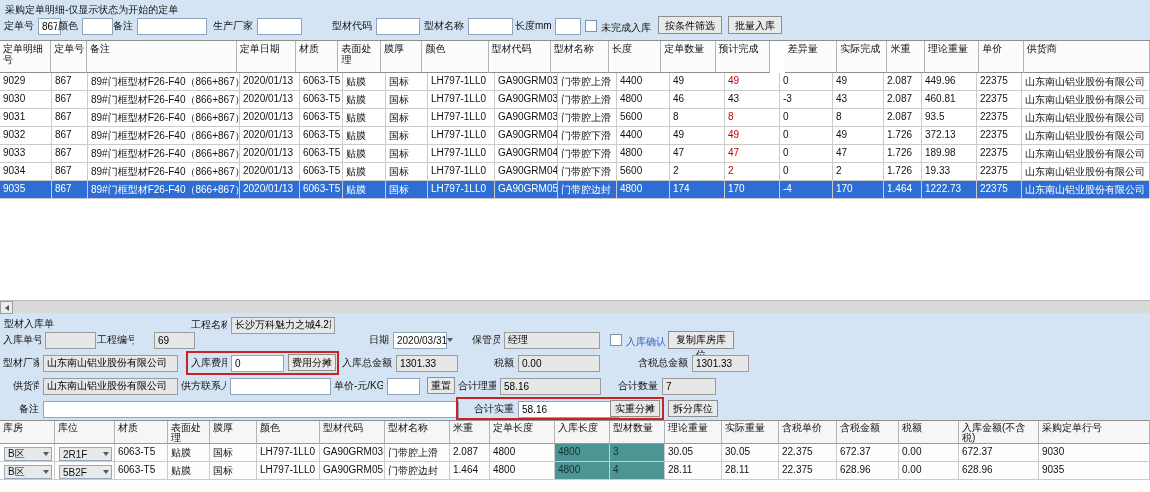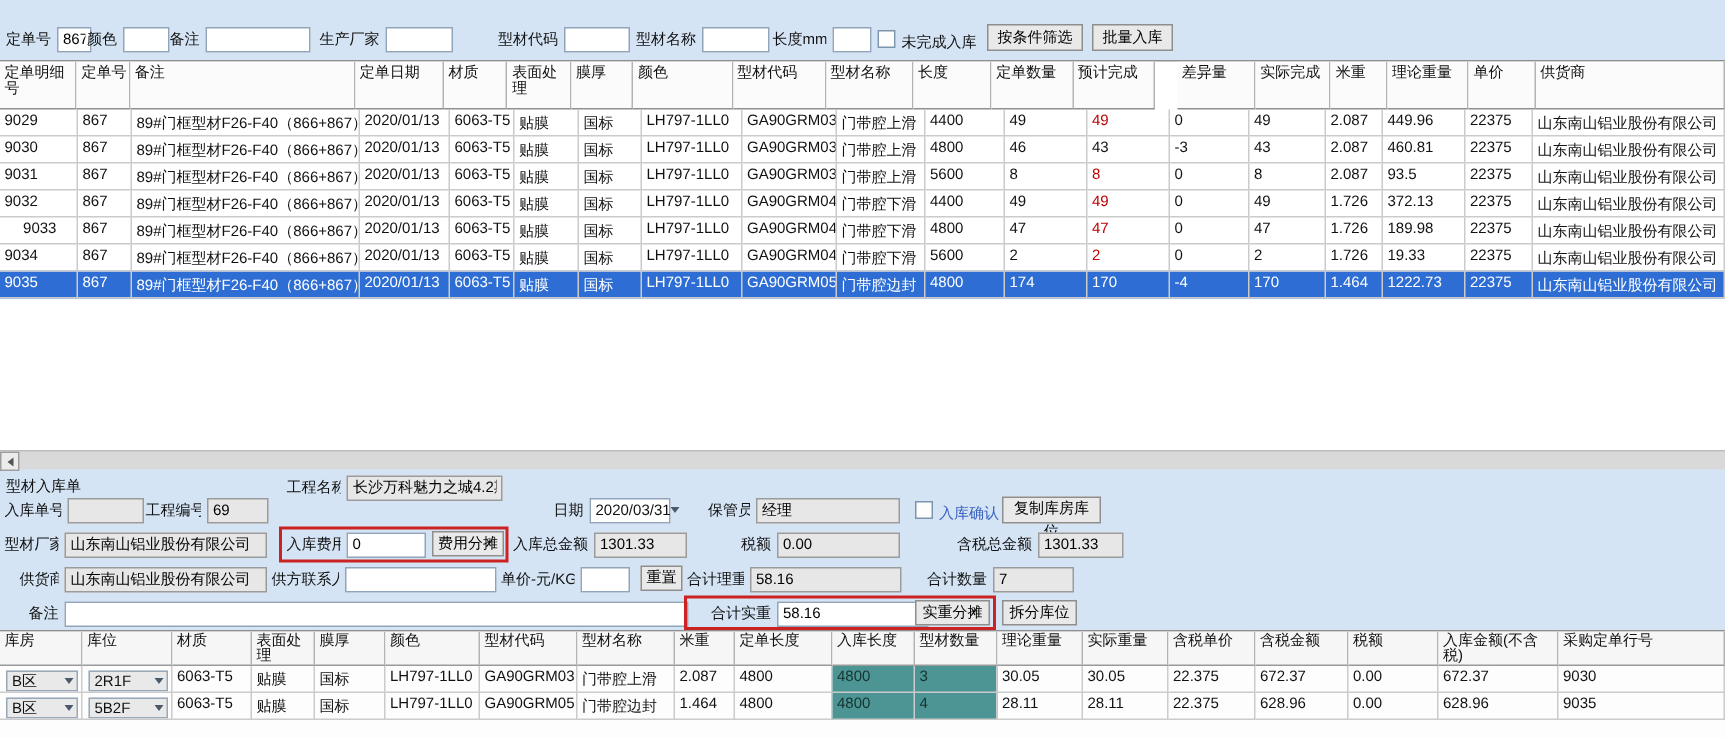--- a/index.html
+++ b/index.html
@@ -38,20 +38,21 @@
   .hs-arr{width:0;height:0;border-top:3px solid transparent;border-bottom:3px solid transparent;border-right:4px solid #555;}
   .datebox{display:flex;align-items:center;justify-content:space-between;height:17px;border:1px solid #90a4ba;background:#fff;padding:0 1px 0 3px;}
   .blue-lbl{color:var(--checkbox_label,#3a62c0);}
   .sect-title{position:absolute;white-space:nowrap;}
 </style>
 </head>
 <body>
 
 <div class="screen">
 
+  <div class="abs title-txt" style="left:5px;top:3px;">采购定单明细-仅显示状态为开始的定单</div>
 
   <div>
     <div class="fld" style="left:4px;top:17px;">
         <span class="lbl" style="width:30px">定单号</span>
         <input class="ed" style="width: 23px;" value="867">
       </div>
     <div class="fld" style="left:58px;top:17px;">
         <span class="lbl" style="width:20px">颜色</span>
         <input class="ed" style="width: 31px;">
       </div>
@@ -181,21 +182,21 @@
         <div class="o-td" style="width: 55px;">49</div>
         <div class="o-td redv" style="width: 55px;">49</div>
         <div class="o-td" style="width: 53px;">0</div>
         <div class="o-td" style="width: 51px;">49</div>
         <div class="o-td" style="width: 38px;">1.726</div>
         <div class="o-td" style="width: 55px;">372.13</div>
         <div class="o-td" style="width: 45px;">22375</div>
         <div class="o-td" style="width: 128px;">山东南山铝业股份有限公司</div>
       </div>
       <div class="trow o-row">
-        <div class="o-td" style="width: 52px; text-align: center;">9033</div>
+        <div class="o-td" style="width: 52px;">9033</div>
         <div class="o-td" style="width: 36px;">867</div>
         <div class="o-td" style="width: 152px;">89#门框型材F26-F40（866+867）</div>
         <div class="o-td" style="width: 60px;">2020/01/13</div>
         <div class="o-td" style="width: 43px;">6063-T5</div>
         <div class="o-td" style="width: 43px;">贴膜</div>
         <div class="o-td" style="width: 42px;">国标</div>
         <div class="o-td" style="width: 67px;">LH797-1LL0</div>
         <div class="o-td" style="width: 63px;">GA90GRM04</div>
         <div class="o-td" style="width: 59px;">门带腔下滑</div>
         <div class="o-td" style="width: 53px;">4800</div>
@@ -259,21 +260,21 @@
   </div>
 
   <div class="sect-title" style="left:4px;top:317px;">型材入库单</div>
 
   <div class="fld" style="left:3px;top:331px;">
       <span class="lbl" style="width:38px">入库单号</span>
       <input class="ro" style="width: 51px;" readonly="">
     </div>
   <div class="fld" style="left:97px;top:331px;">
       <span class="lbl" style="width:37px">工程编号</span>
-      <input class="ro" style="width: 41px;" readonly="" value="69">
+      <input class="ro" style="width: 41px; margin-left: 16px;" readonly="" value="69">
     </div>
   <div class="fld" style="left:191px;top:316px;">
       <span class="lbl" style="width:36px">工程名称</span>
       <input class="ro" style="width: 104px;" readonly="" value="长沙万科魅力之城4.2期">
     </div>
   <div class="fld" style="left:367px;top:331px;">
       <span class="lbl" style="width:22px">日期</span>
     <div class="datebox" style="width:54px">
         <span>2020/03/31</span>
         <span class="arr"></span>

